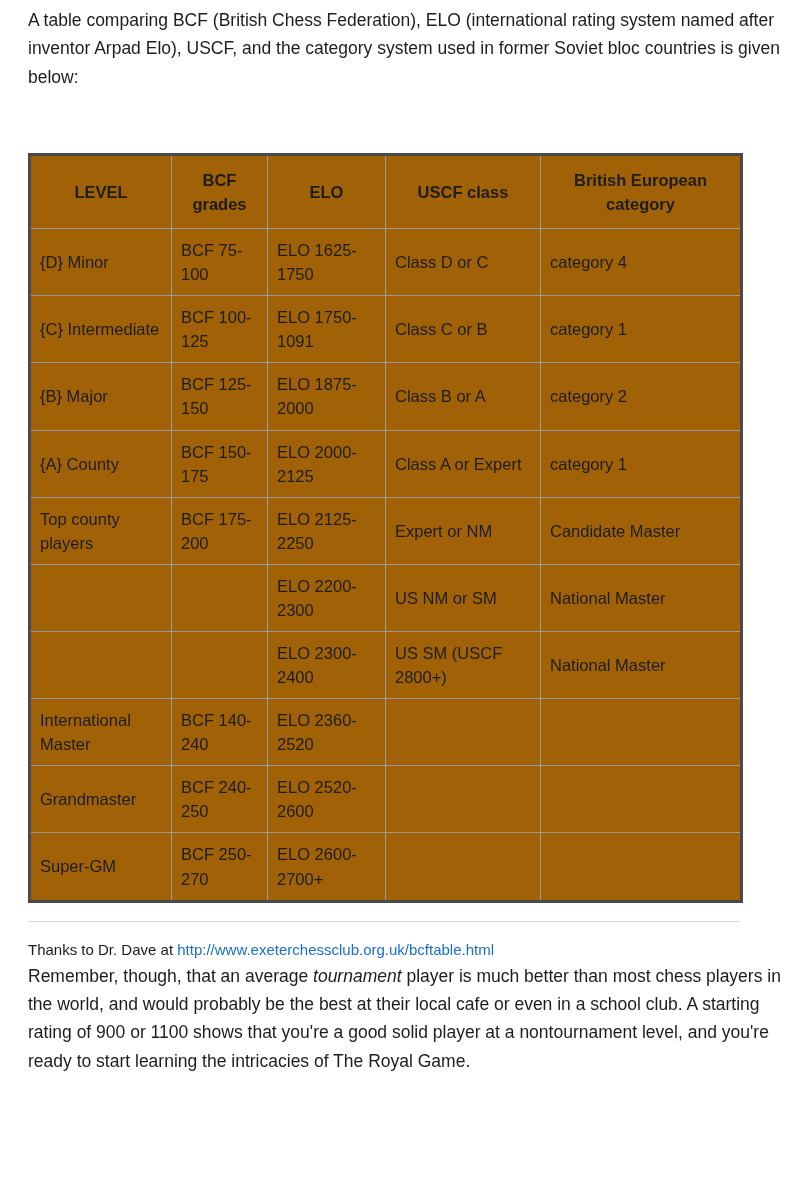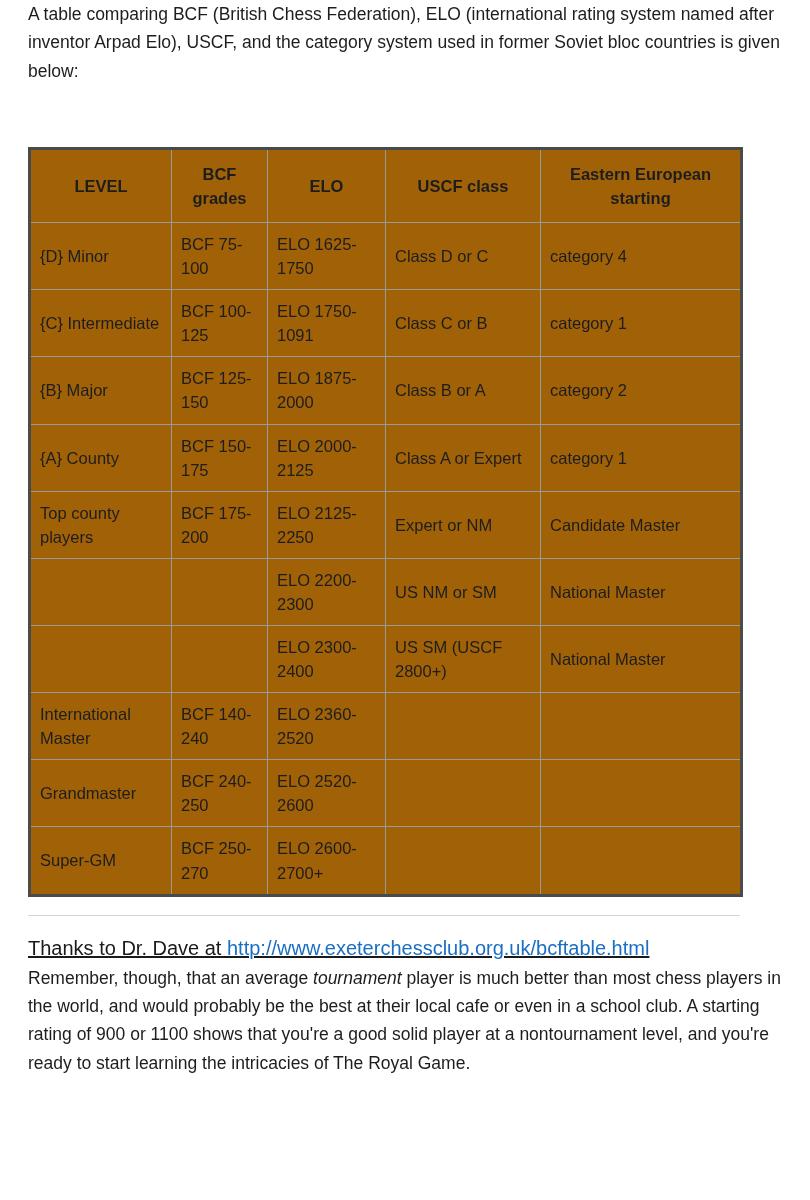--- a/index.html
+++ b/index.html
@@ -19,21 +19,21 @@
     box-sizing: border-box;
     padding: 0 28px;
   }
   p.para {
     font-size: 17.5px;
     line-height: 1.62;
     margin: 0;
     color: #1d1d1d;
   }
   .intro {
-    padding-top: 0;
+    padding-top: 6px;
   }
   .spacer-before-table {
     height: 62px;
   }
   table.cmp {
     border-collapse: collapse;
     width: 712px;
     margin: 0 auto 0 0;
     border: 3px solid #4a4a4a;
     table-layout: fixed;
@@ -64,24 +64,23 @@
   col.c3 { width: 155px; }
   col.c4 { width: 201px; }
   .divider {
     border: none;
     border-top: 1px solid #d6d6d6;
     margin: 18px 0 0 0;
     width: 712px;
     margin-left: 0;
   }
   .thanks {
-    font-size: 20px;
+    font-size: 15px;
     line-height: 1.6;
     margin: 16px 0 0 0;
-    text-decoration: underline;
   }
   .thanks a {
     color: #1a6fc4;
     text-decoration: none;
     word-break: break-all;
   }
   .closing {
     margin-top: 22px;
   }
   .closing em {
@@ -104,21 +103,21 @@
         <col class="c2">
         <col class="c3">
         <col class="c4">
     </colgroup>
     <thead>
       <tr>
         <th>LEVEL</th>
         <th>BCF grades</th>
         <th>ELO</th>
         <th>USCF class</th>
-        <th>Eastern European starting</th>
+        <th>British European category</th>
       </tr>
     </thead>
     <tbody>
       <tr>
         <td>{D} Minor</td>
         <td>BCF 75-100</td>
         <td>ELO 1625-1750</td>
         <td>Class D or C</td>
         <td>category 4</td>
       </tr>

